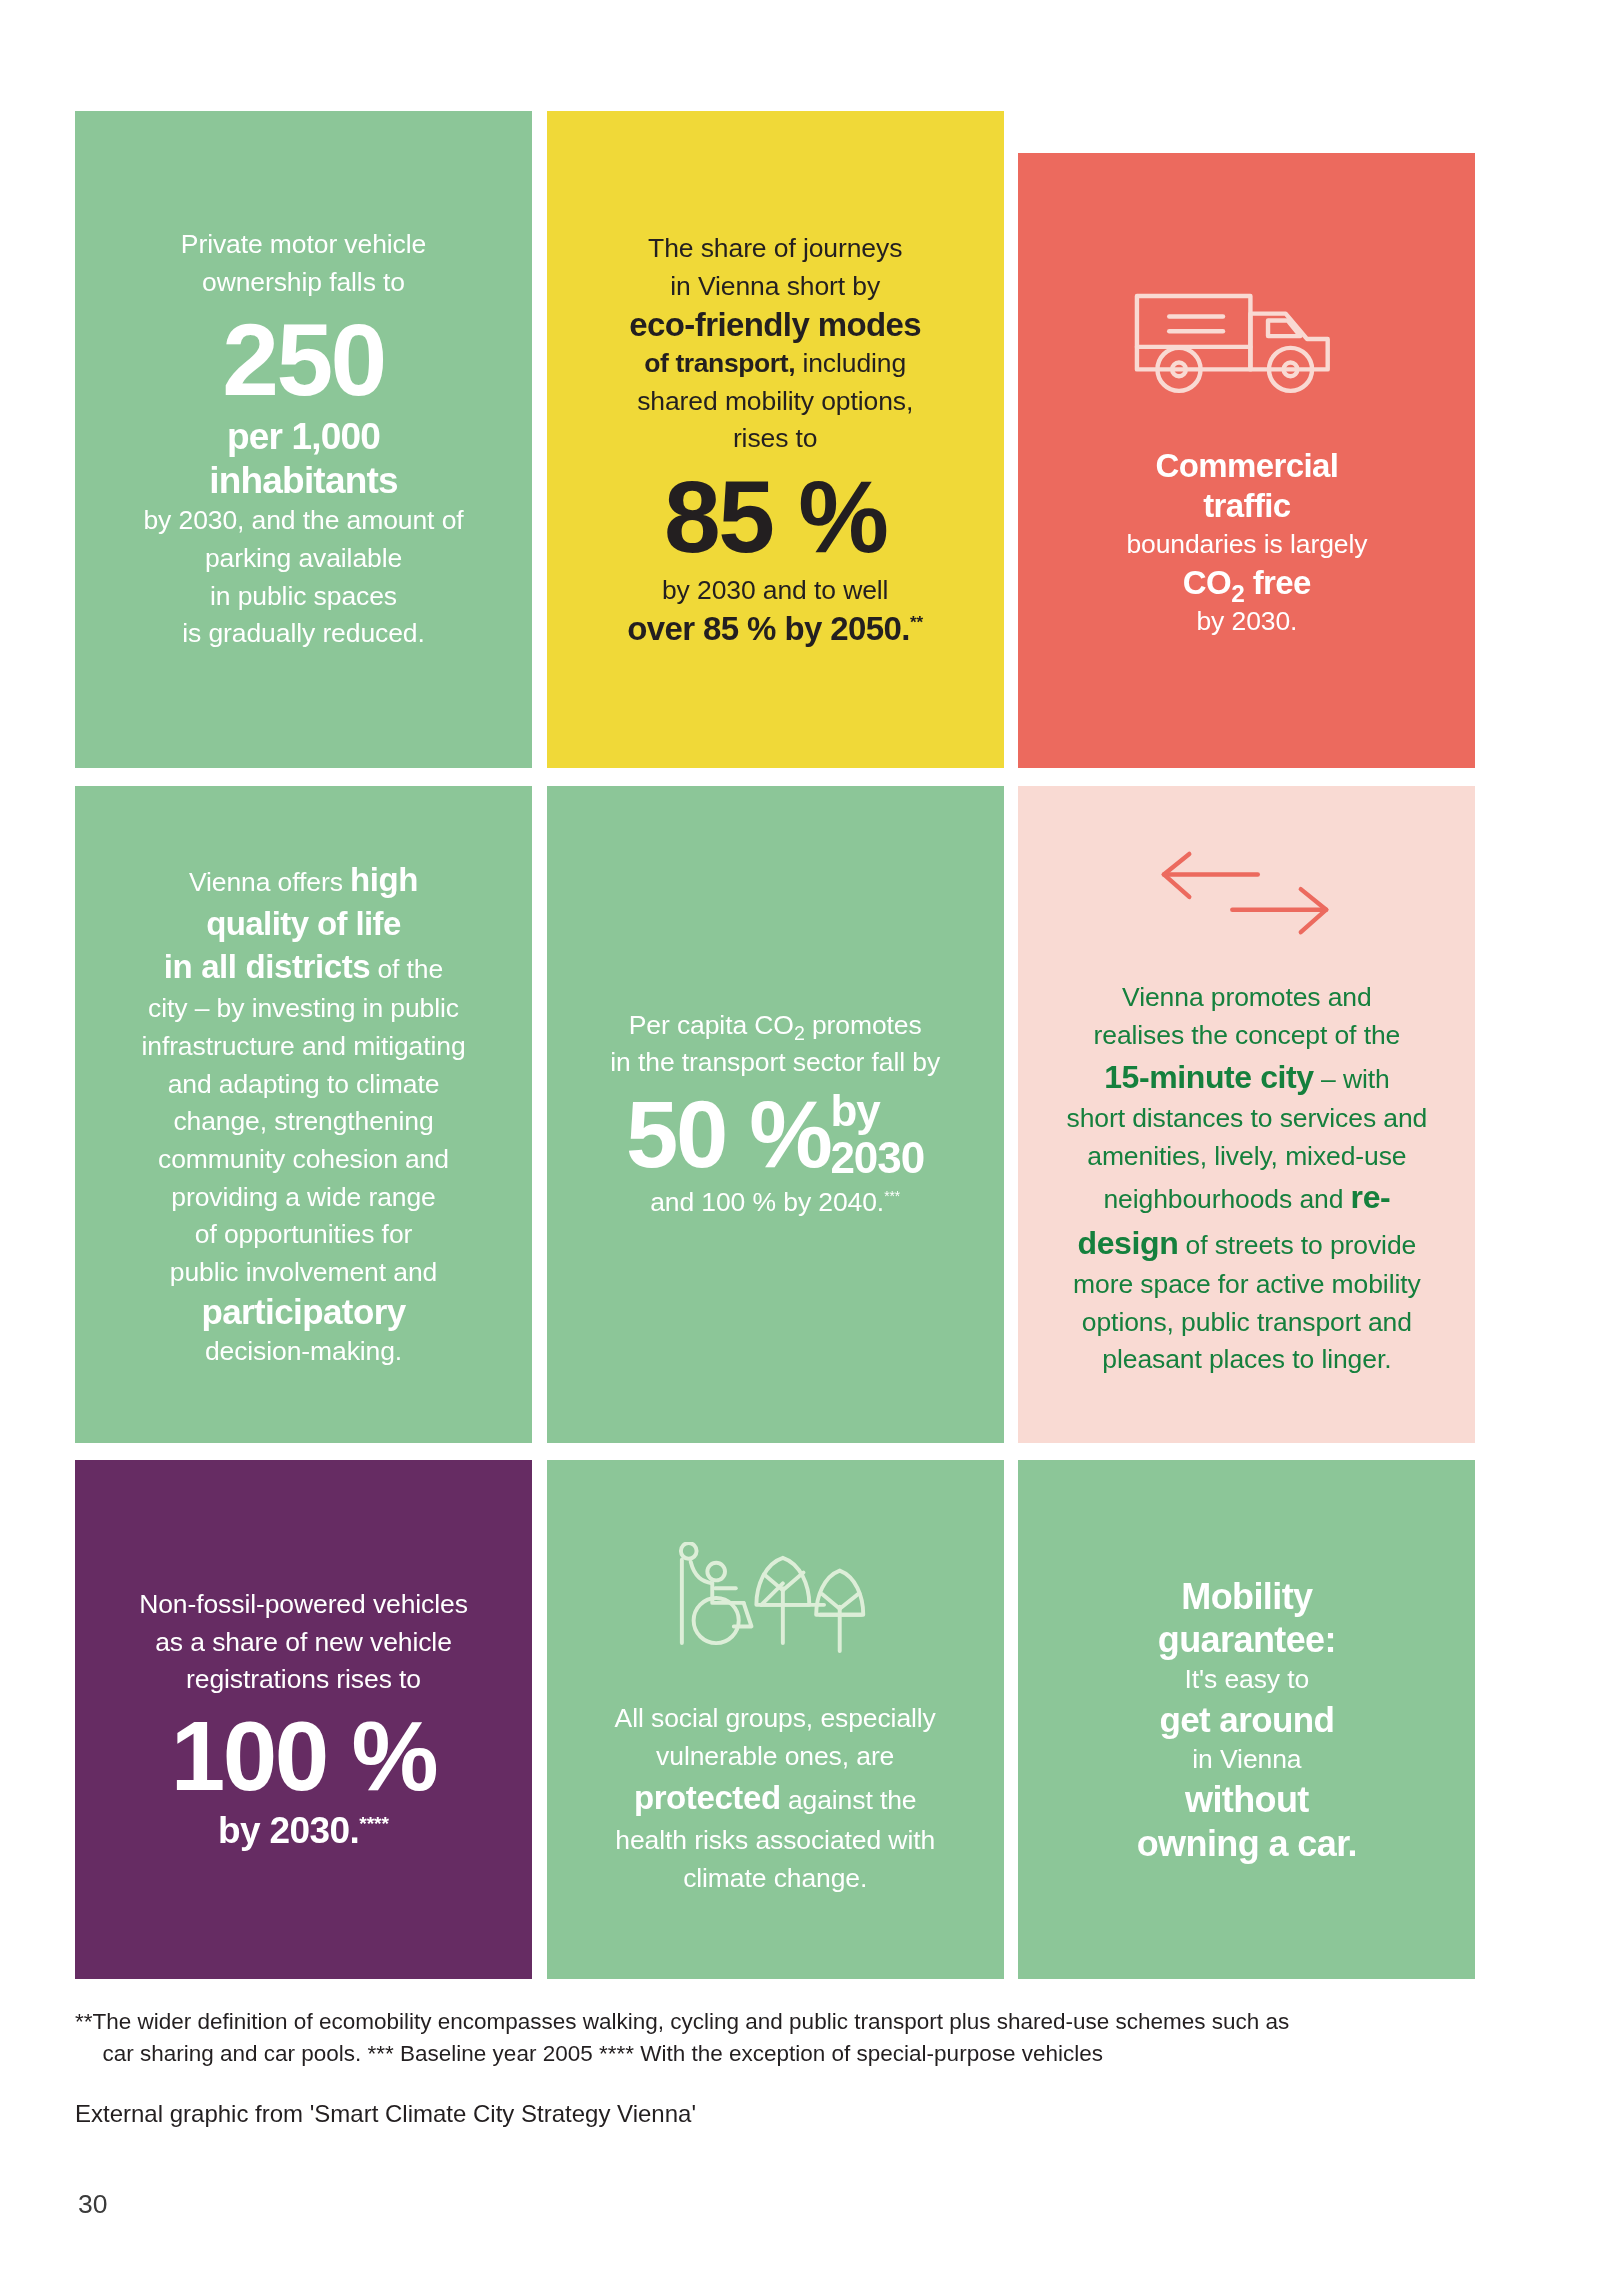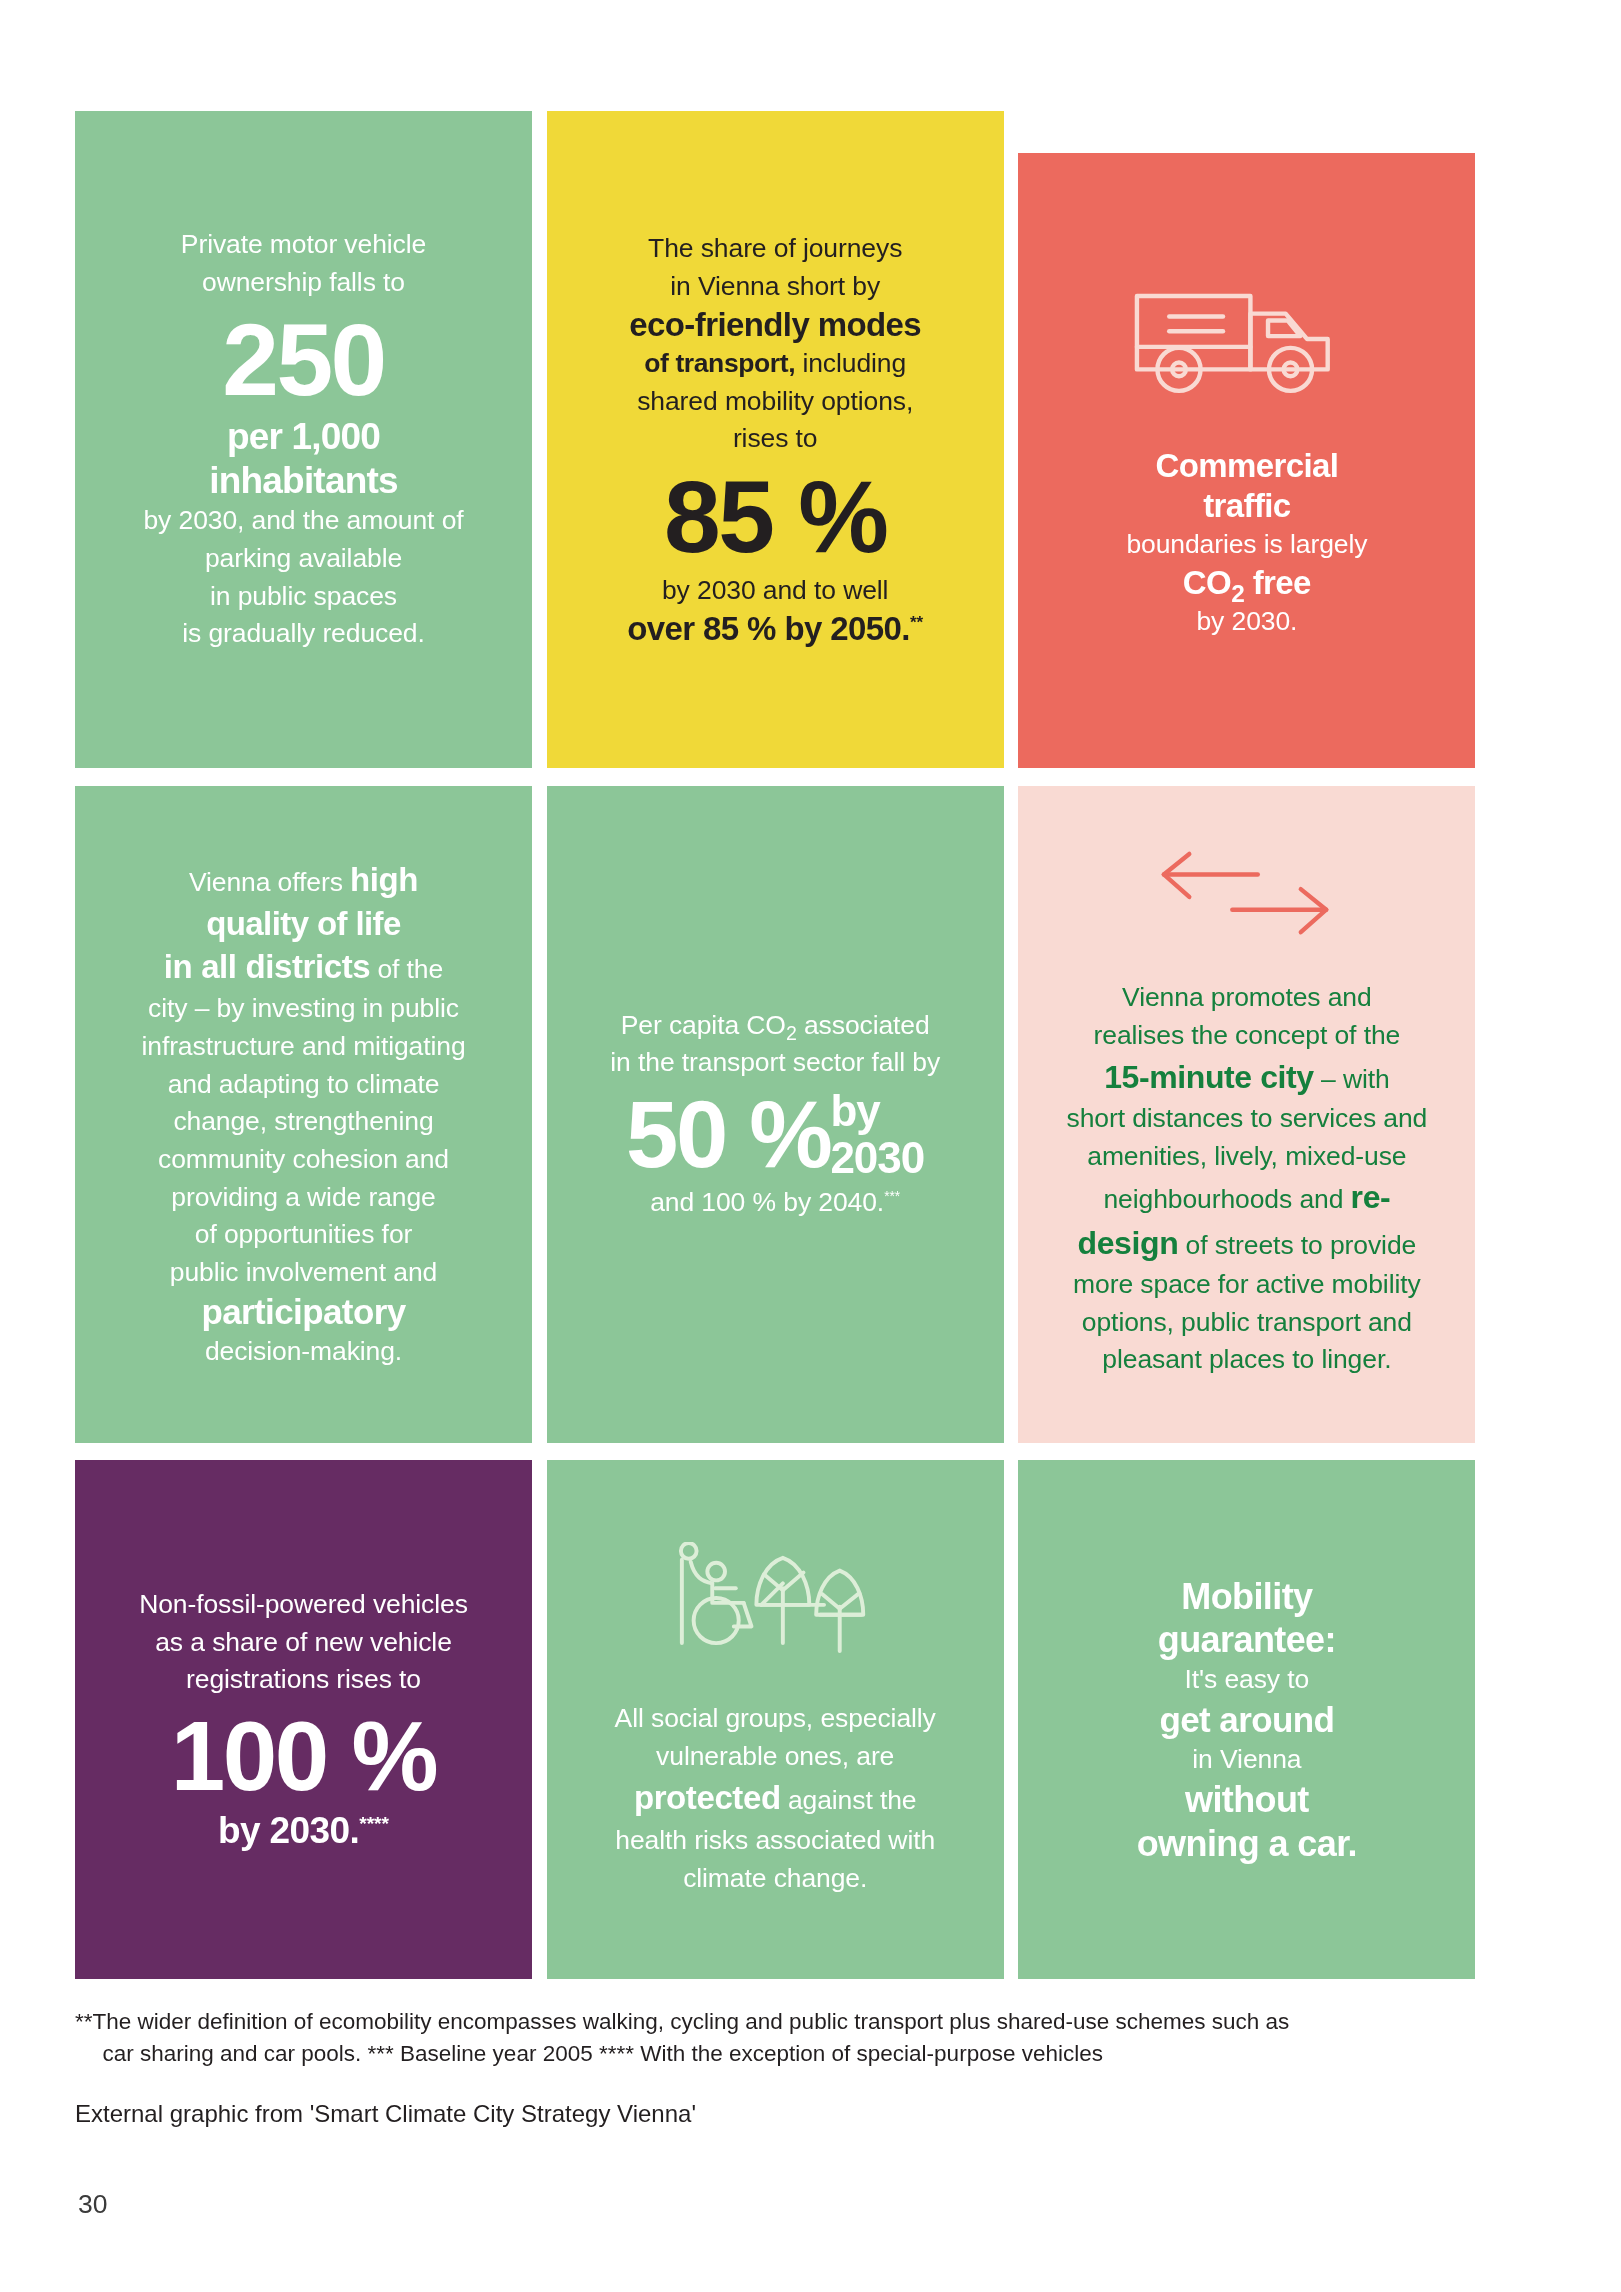--- a/index.html
+++ b/index.html
@@ -238,21 +238,21 @@
         <div class="t-reg">providing a wide range</div>
         <div class="t-reg">of opportunities for</div>
         <div class="t-reg">public involvement and</div>
         <div class="lead-bold" style="font-size:35px">participatory</div>
         <div class="t-reg">decision-making.</div>
       </div>
     </div>
 
     <div class="card c-green">
       <div class="body">
-        <div class="t-reg"><span>Per capita CO</span><span class="sub2">2</span><span> associated</span></div>
+        <div class="t-reg"><span>Per capita CO</span><span class="sub2">2</span><span> promotes</span></div>
         <div class="t-reg">in the transport sector fall by</div>
         <div class="stat-inline-wrap">
           <span class="stat-lg">50 %</span>
           <span class="stat-stacked">
             <span style="display:block">by</span>
             <span style="display:block">2030</span>
           </span>
         </div>
         <div class="t-reg"><span>and 100 % by 2040.</span><sup>***</sup></div>
       </div>

